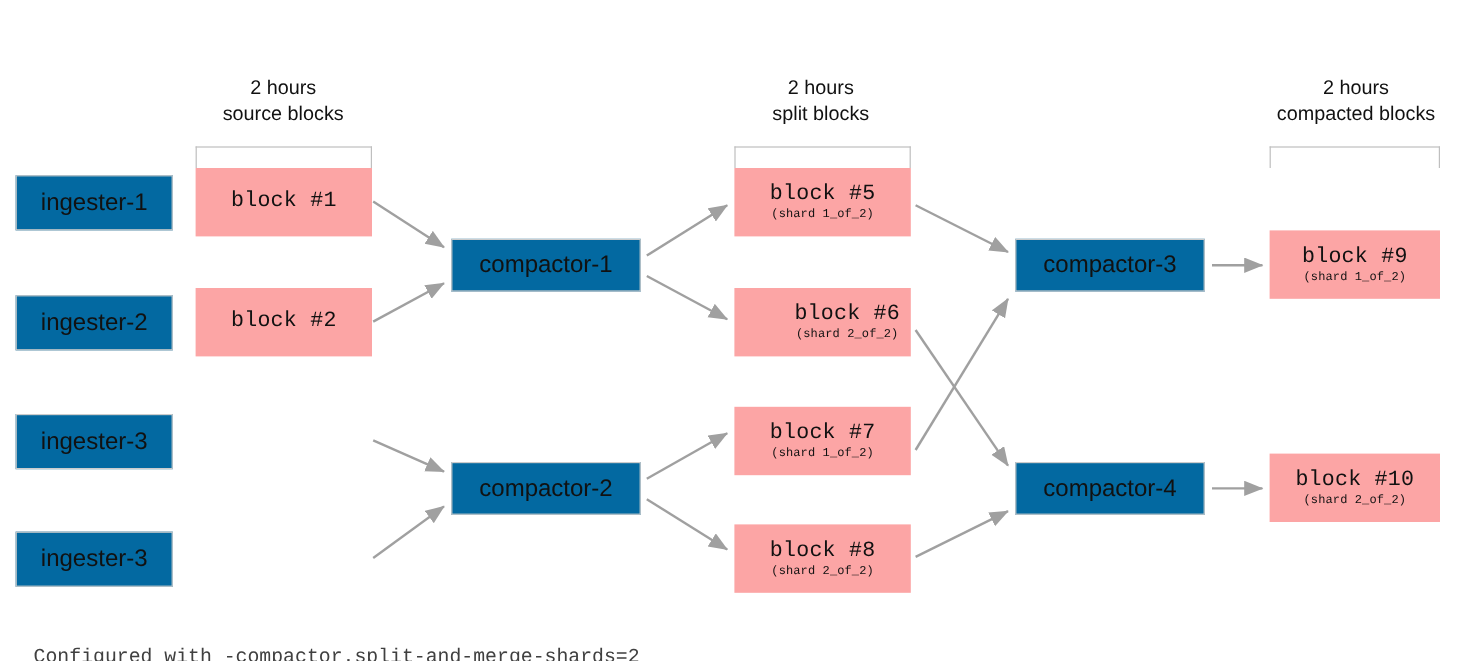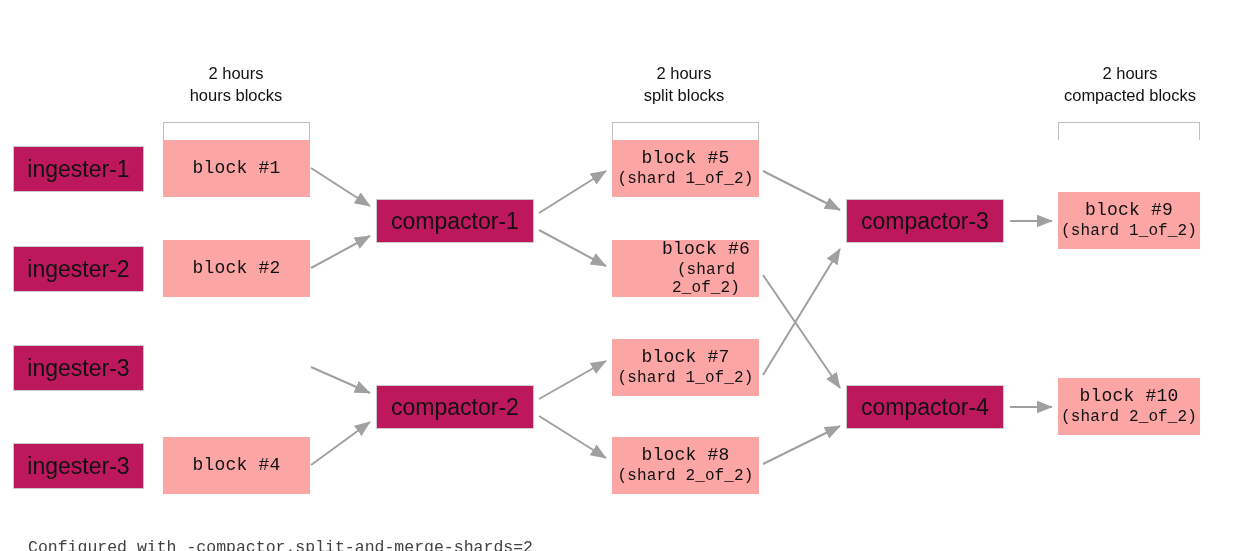--- a/index.html
+++ b/index.html
@@ -26,38 +26,38 @@
     position: absolute;
     box-sizing: border-box;
     display: flex;
     flex-direction: column;
     align-items: center;
     justify-content: center;
     text-align: center;
     line-height: 1.15;
   }
   .ingester, .compactor {
-    background: #be185d;
+    background: #0369a1;
     border: 1px solid #cccccc;
     font-family: "Liberation Sans", sans-serif;
-    font-size: 23px;
+    font-size: 20px;
     color: #111111;
   }
   .block {
     background: #fca5a5;
     border: none;
     font-family: "Liberation Mono", monospace;
     color: #111111;
   }
   .block .blk-title {
     font-size: 18px;
     letter-spacing: 0.2px;
   }
   .block .blk-sub {
-    font-size: 16px;
+    font-size: 10px;
     letter-spacing: 0.1px;
     margin-top: 1px;
   }
   .grouphdr {
     position: absolute;
     text-align: center;
     font-family: "Liberation Sans", sans-serif;
     font-size: 16.5px;
     color: #111111;
     line-height: 1.35;
@@ -85,21 +85,21 @@
     pointer-events: none;
   }
 </style>
 </head>
 <body>
 
 <div id="diagram">
 
   <div class="grouphdr" style="left:156px; top:22px; width:160px;">
     <div>2 hours</div>
-    <div>hours blocks</div>
+    <div>source blocks</div>
   </div>
   <div class="grouphdr" style="left:604px; top:22px; width:160px;">
     <div>2 hours</div>
     <div>split blocks</div>
   </div>
   <div class="grouphdr" style="left:1044px; top:22px; width:172px;">
     <div>2 hours</div>
     <div>compacted blocks</div>
   </div>
 
@@ -118,23 +118,20 @@
   </div>
   <div class="node ingester" style="left:13px; top:403px; width:131px; height:46px;">
     <span>ingester-3</span>
   </div>
 
   <div class="node block" style="left:163px; top:100px; width:147px; height:57px;">
     <span class="blk-title">block #1</span>
   </div>
   <div class="node block" style="left:163px; top:200px; width:147px; height:57px;">
     <span class="blk-title">block #2</span>
-  </div>
-  <div class="node block" style="left:163px; top:397px; width:147px; height:57px;">
-    <span class="blk-title">block #4</span>
   </div>
 
   <div class="node compactor" style="left:376px; top:159px; width:158px; height:44px;">
     <span>compactor-1</span>
   </div>
   <div class="node compactor" style="left:376px; top:345px; width:158px; height:44px;">
     <span>compactor-2</span>
   </div>
 
   <div class="node block" style="left:612px; top:100px; width:147px; height:57px;">

